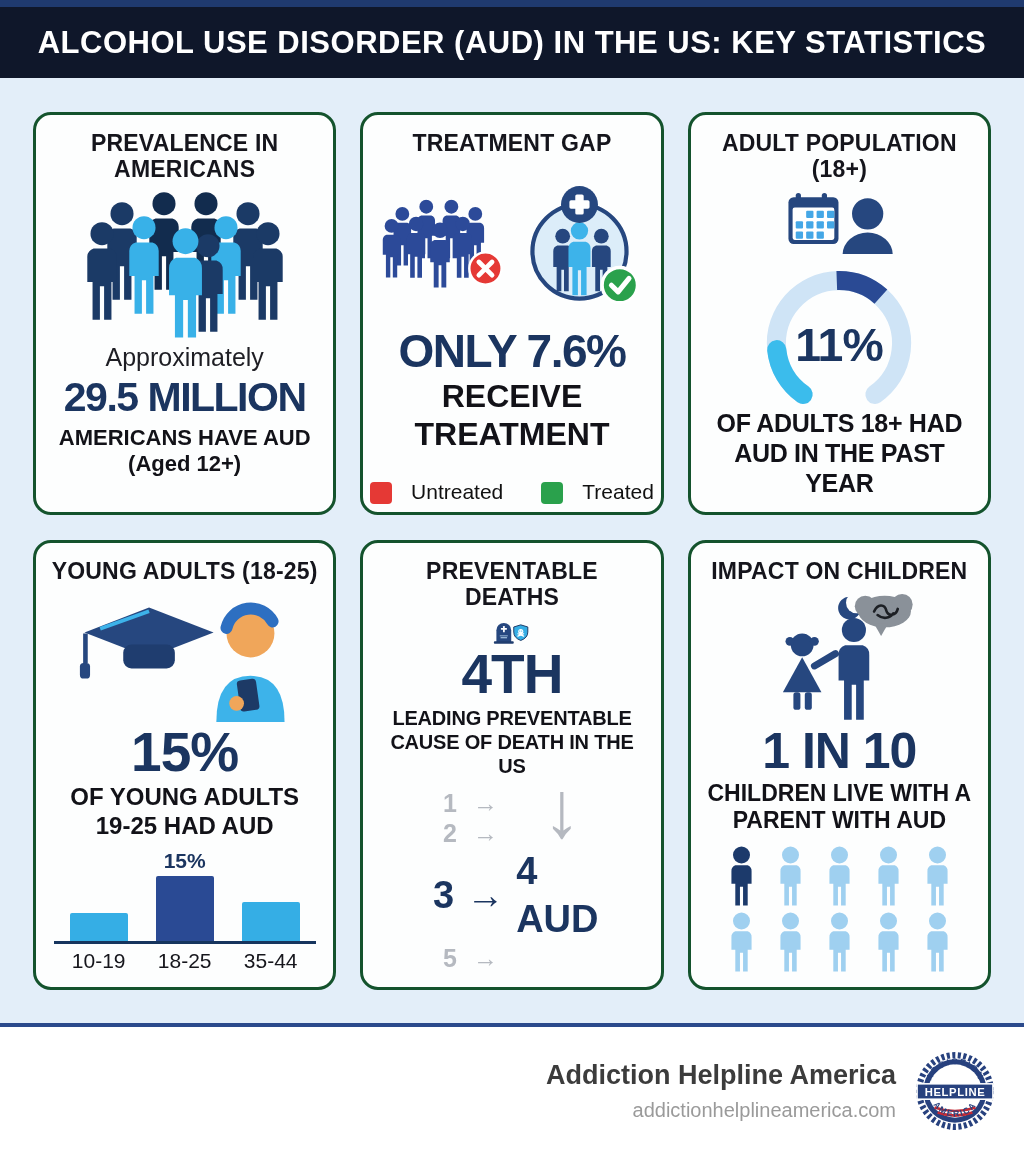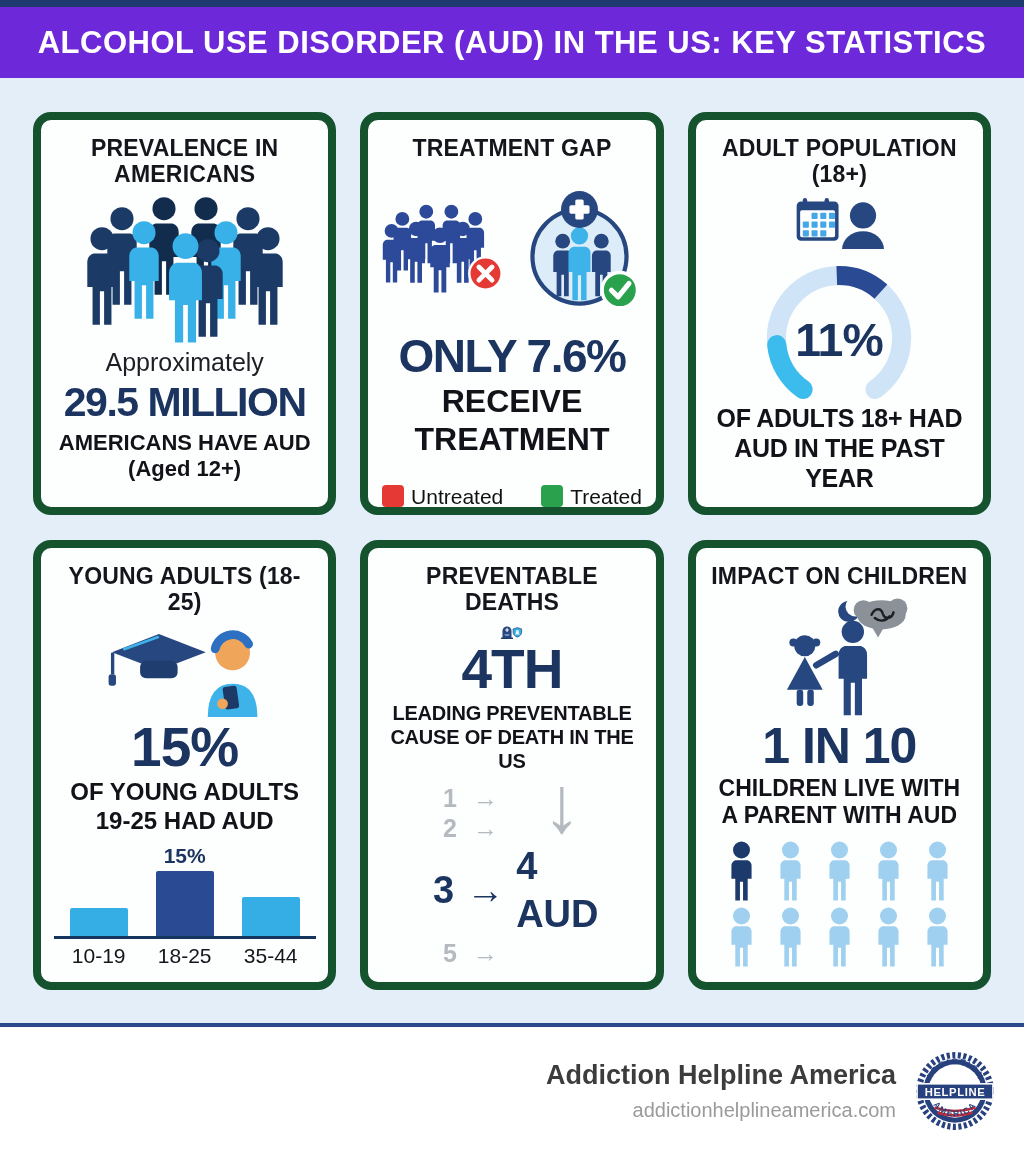--- a/index.html
+++ b/index.html
@@ -1,28 +1,28 @@
 <!DOCTYPE html>
 <html><head>
 <meta charset="utf-8">
 <style>
   * { margin:0; padding:0; box-sizing:border-box; }
   body { font-family:"Liberation Sans", sans-serif; background:#fff; }
   .page { width:1024px; height:1154px; position:relative; background:#fff; overflow:hidden; }
 
   
-  .header { height:78px; background:#6d28d9; border-top:7px solid #1f3a6f;
+  .header { height:78px; background:#0f172a; border-top:7px solid #1f3a6f;
             display:flex; align-items:center; justify-content:center; }
   .header-title { color:#ffffff; font-size:31px; font-weight:800; letter-spacing:.5px; }
 
   
   .content { background:#e3eef9; padding:34px 33px 33px; display:grid;
              grid-template-columns:repeat(3,1fr); grid-template-rows:403px 450px;
              column-gap:24px; row-gap:25px; }
-  .card { background:#fdfefe; border:8px solid #14532d; border-radius:18px;
+  .card { background:#fdfefe; border:3px solid #14532d; border-radius:18px;
           padding:16px 14px 14px; display:flex; flex-direction:column;
           align-items:center; text-align:center; overflow:hidden; }
   .card-title { font-size:23px; font-weight:800; color:#15151c; line-height:1.12; letter-spacing:.2px; }
   .stat { font-weight:800; color:#1b3560; letter-spacing:-1px; line-height:1.05; }
   .caption { font-weight:700; color:#121218; line-height:1.2; }
 
   
   .lead-text { font-size:25px; color:#1e1e24; margin-top:2px; }
   .stat-prev { font-size:41px; letter-spacing:-1.5px; margin:4px 0 6px; }
   .cap-prev { font-size:22px; }
@@ -30,21 +30,21 @@
   
   .tg-icons { display:flex; align-items:flex-start; gap:12px; margin-top:14px; }
   .stat-tg { font-size:46px; margin-top:10px; letter-spacing:-1.5px;}
   .cap-tg { font-size:32px; margin-top:2px; }
   .tg-bar { display:flex; width:262px; height:34px; border-radius:17px; overflow:hidden;
             margin-top:14px; }
   .tg-bar-red { flex:1; background:#e53935; }
   .tg-bar-green { width:52px; background:#2aa14c; color:#fff; font-size:20px; font-weight:700;
                   display:flex; align-items:center; justify-content:center; }
   .tg-legend { display:flex; gap:38px; margin-top:12px; font-size:21px; color:#111; }
-  .legend-item { display:flex; align-items:flex-start; gap:7px; }
+  .legend-item { display:flex; align-items:flex-end; gap:19px; }
   .swatch { width:22px; height:22px; border-radius:4px; }
 
   
   .gauge-wrap { margin-top:2px; }
   .cap-adult { font-size:25px; letter-spacing:-.3px; }
 
   
   .stat-young { font-size:55px; margin-top:2px; }
   .cap-young { font-size:24px; margin-top:2px; }
   .mini-chart-area { margin-top:8px; width:262px; }

